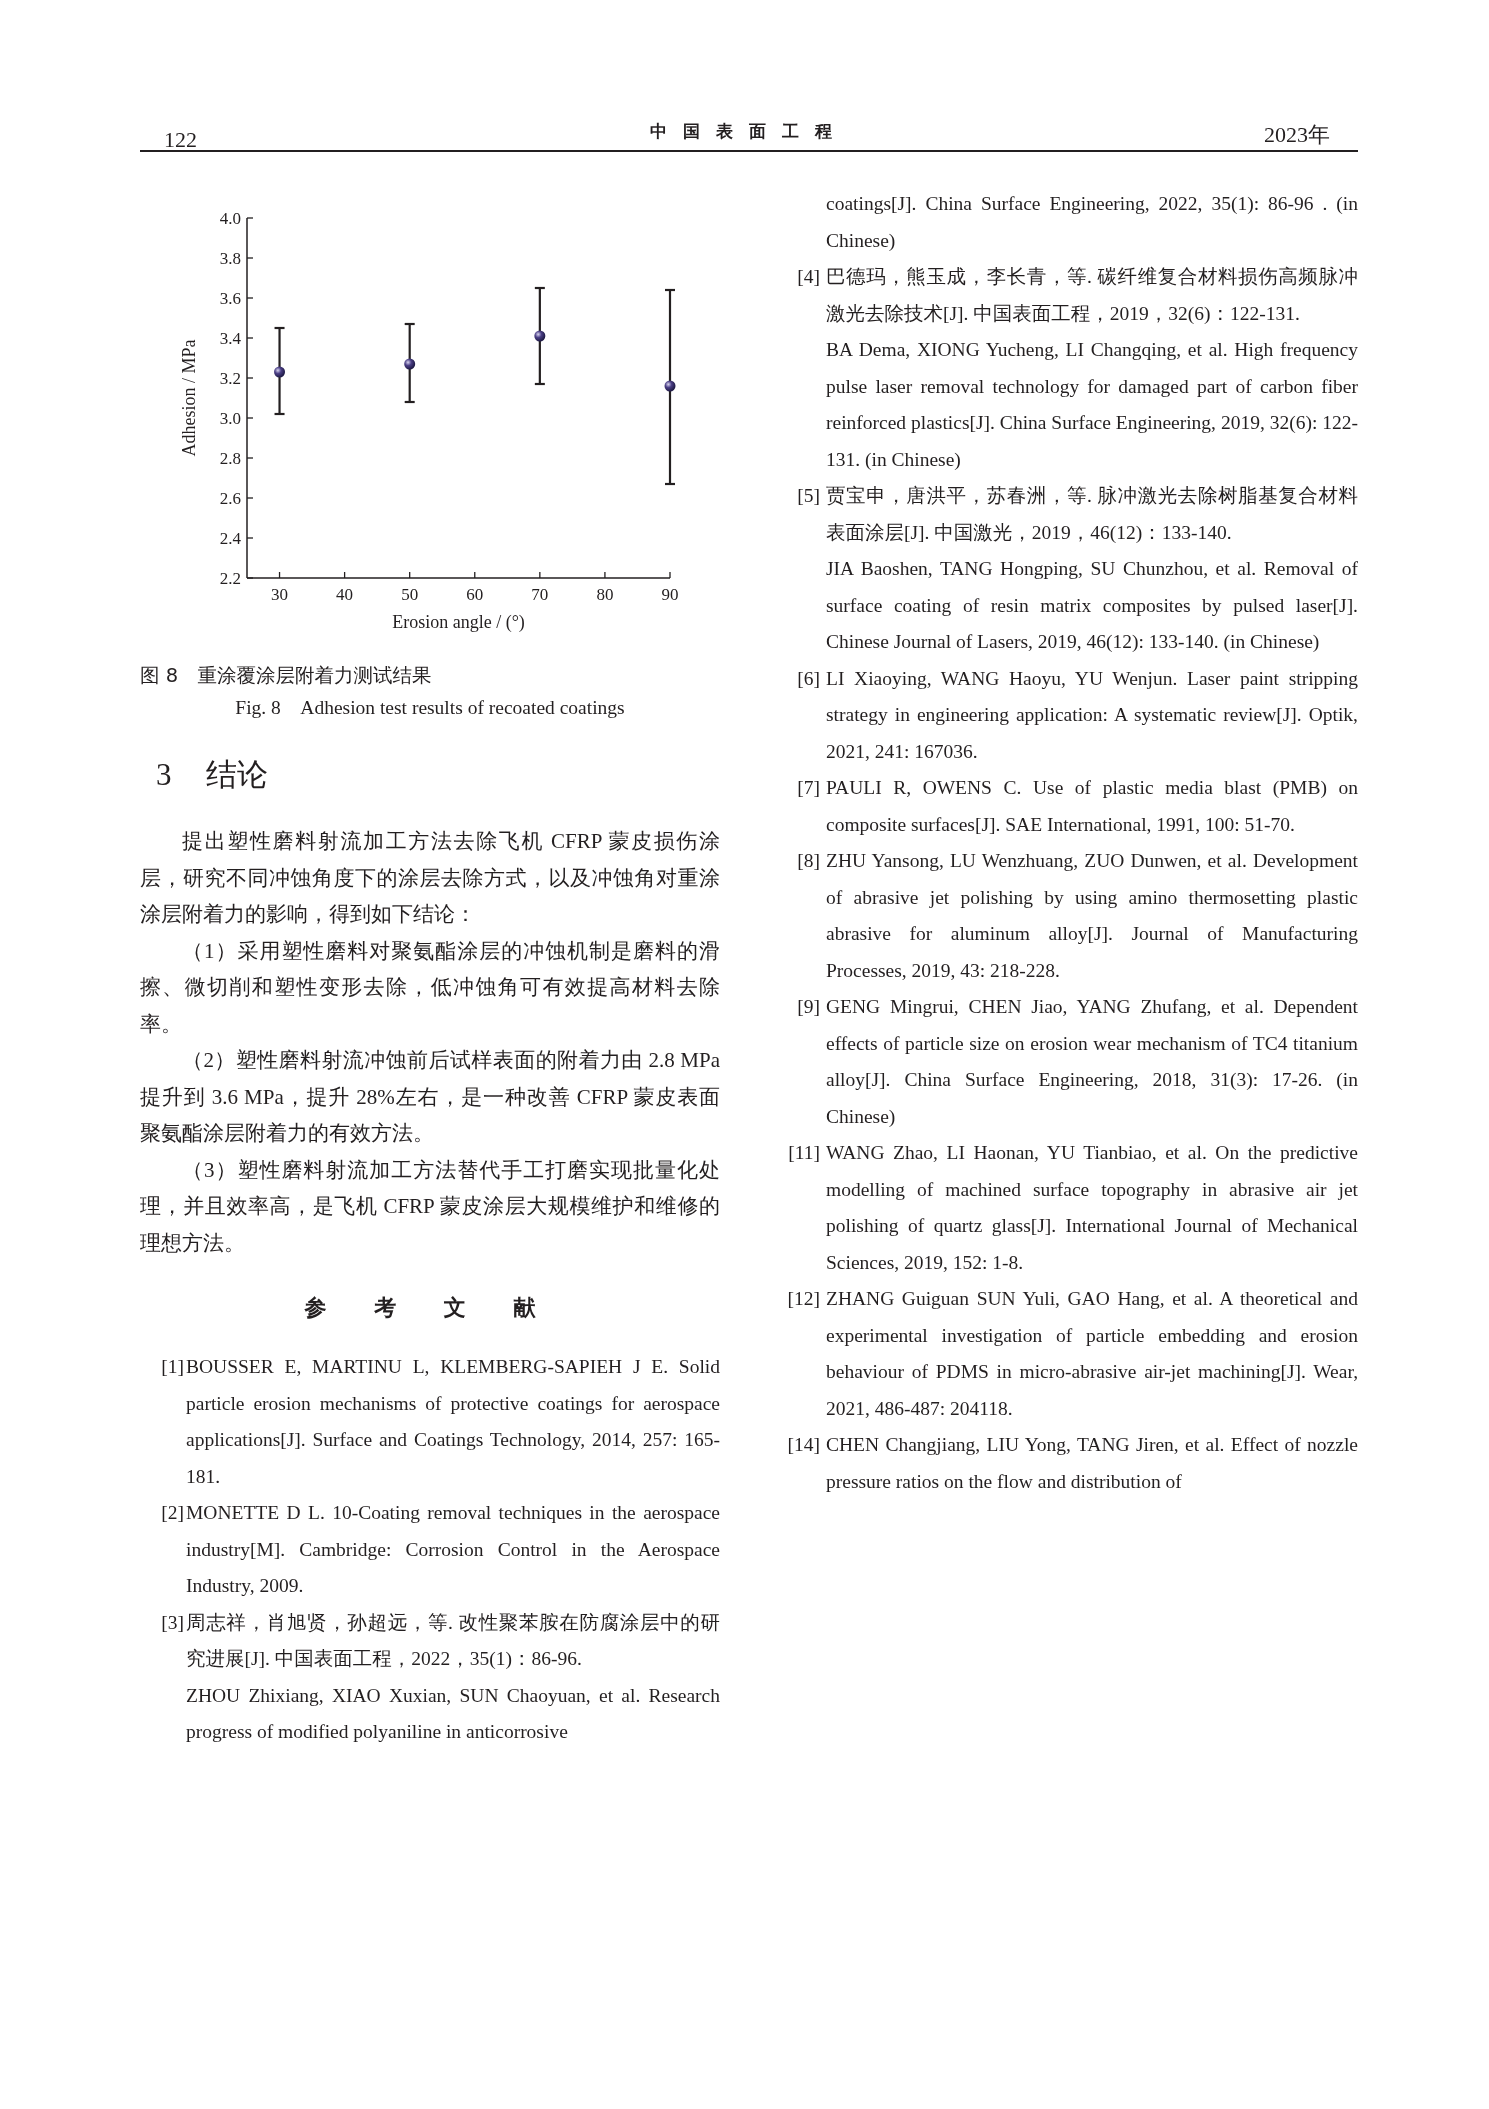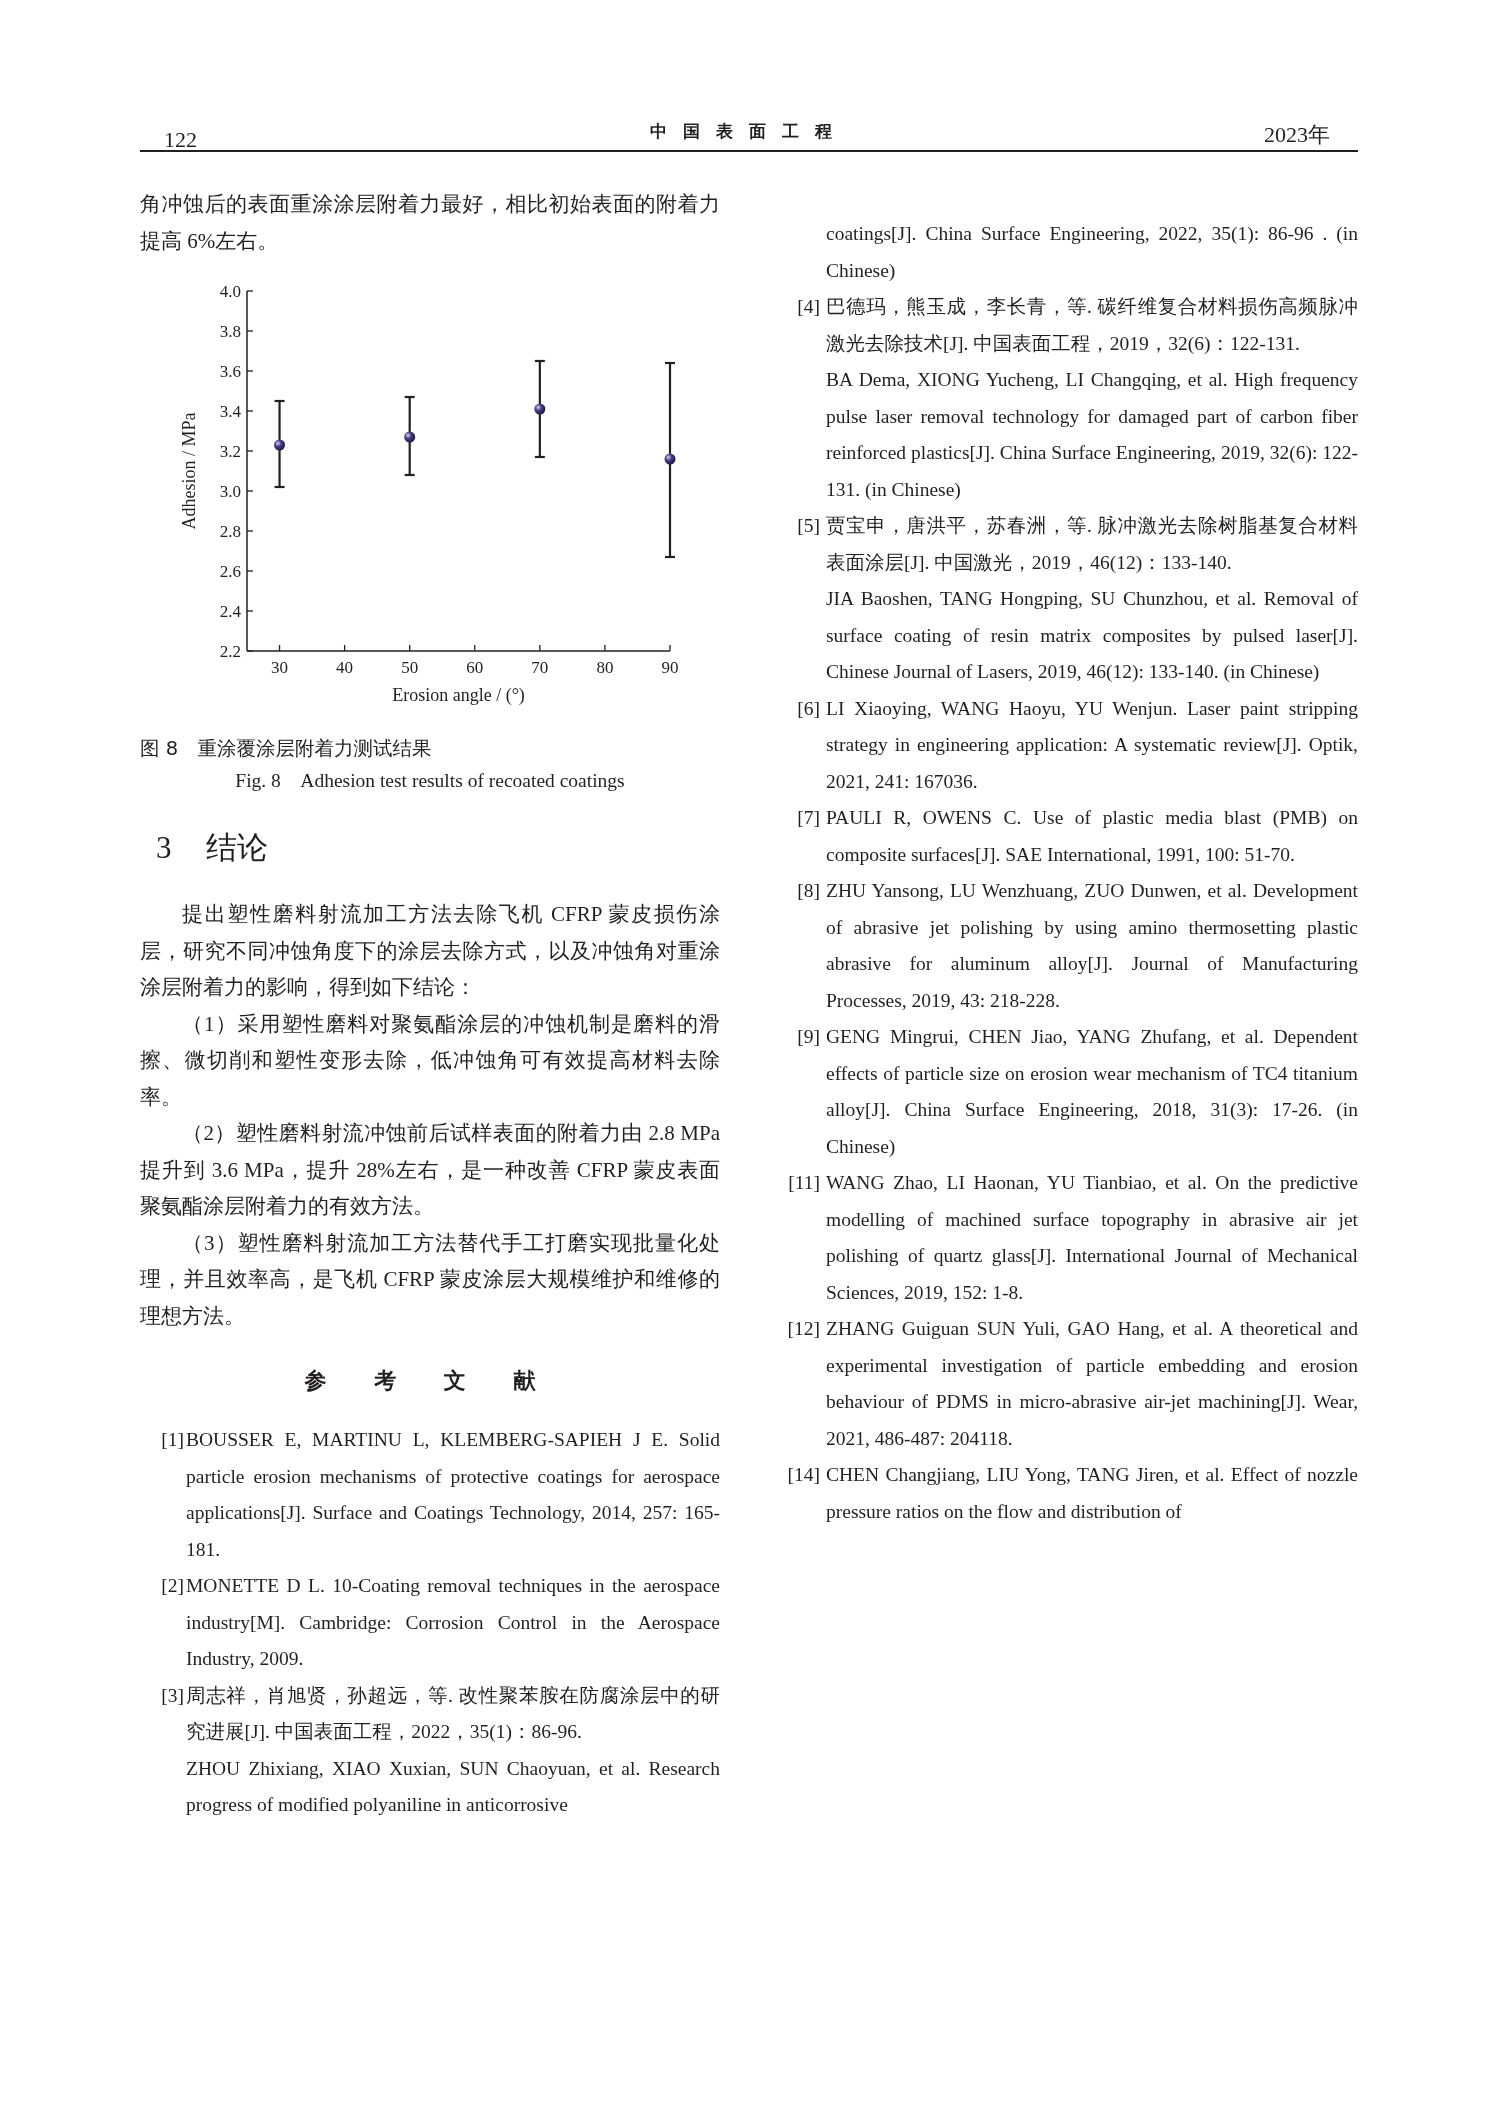--- a/index.html
+++ b/index.html
@@ -28,34 +28,33 @@
   .sec-title { font-size:31px; margin:30px 0 28px 16px; line-height:40px; font-family:"DejaVu Sans",sans-serif; }
   .sec-title .num { display:inline-block; width:50px; font-family:"Liberation Serif",serif; }
 
   .refs-title { text-align:center; font-size:22px; letter-spacing:20px; margin:32px 0 26px 0; font-family:"DejaVu Sans",sans-serif; font-weight:bold; }
 
   .ref { position:relative; padding-left:46px; font-size:19.5px; line-height:36.5px; text-align:justify; }
   .ref .rn { position:absolute; left:0; top:0; width:44px; text-align:right; padding-right:0; }
   .ref-right { padding-left:46px; }
   .ref-right .rn { left:-10px; width:50px; text-align:right; }
   .ref .line { display:block; }
-  .cont { padding-left:46px; font-size:19.5px; line-height:36.5px; text-align:justify;margin-top:30px; }
+  .cont { padding-left:46px; font-size:19.5px; line-height:36.5px; text-align:justify; }
 </style>
 </head>
 <body>
 
 <div class="header">
   <span class="pnum">122</span>
   <div class="jname">中国表面工程</div>
   <span class="year">2023年</span>
 </div>
 <div class="header-rule"></div>
 
 <div class="col col-left">
-  <p class="p">角冲蚀后的表面重涂涂层附着力最好，相比初始表面的附着力提高 6%左右。</p>
 
   <div class="chart-wrap">
     <svg id="chart-svg" width="580" height="470">
         <defs>
           <radialGradient id="ball" cx="35%" cy="35%" r="65%">
             <stop offset="0%" stop-color="#d8d4f0"></stop>
             <stop offset="45%" stop-color="#4b3f86"></stop>
             <stop offset="100%" stop-color="#1f1a45"></stop>
           </radialGradient>
         </defs>

